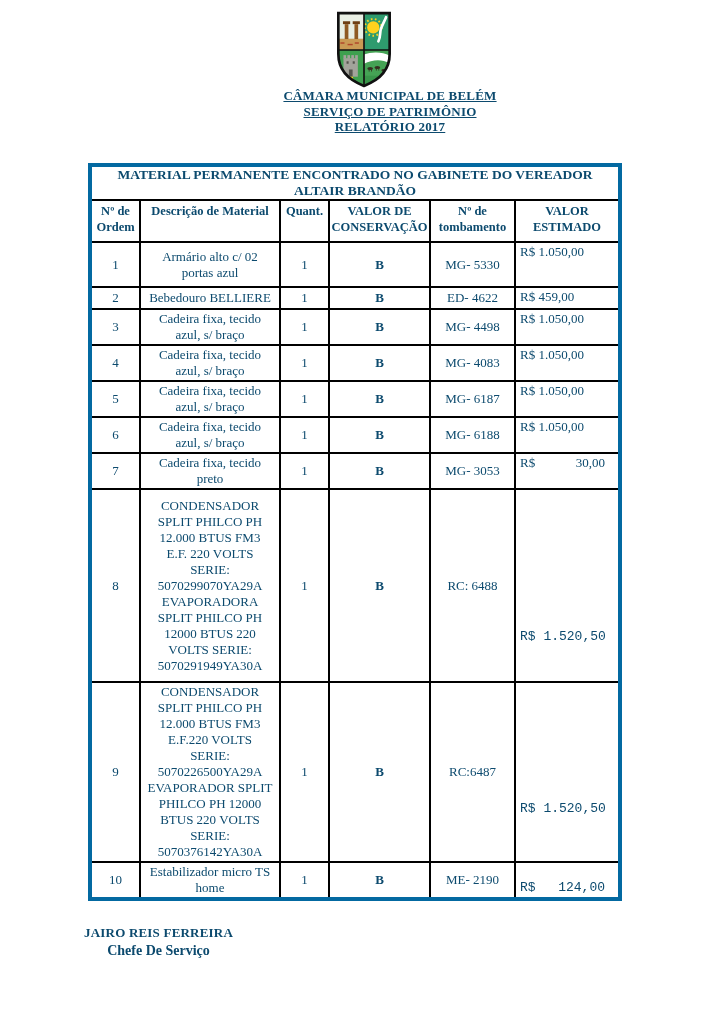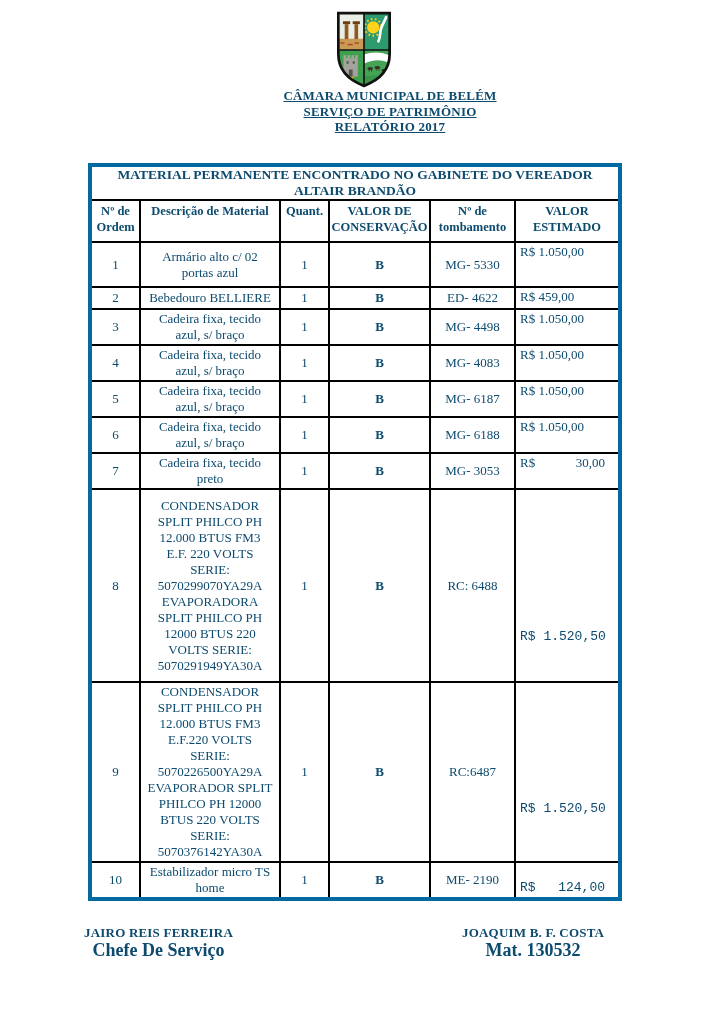--- a/index.html
+++ b/index.html
@@ -27,21 +27,21 @@
            padding:1px 2px;white-space:pre-line;}
   td.c-estado{font-weight:bold;}
   td.c-valor{text-align:left;padding:1px 3px 1px 4px;}
   td.c-valor.v-top{vertical-align:top;}
   td.c-valor.v-bottom{vertical-align:bottom;font-family:Liberation Mono, monospace;}
   .valor-split{display:flex;justify-content:space-between;padding-right:10px;}
 
   
   .sig{position:absolute;top:924px;text-align:center;font-weight:bold;}
   .sig .sig-name{font-size:13px;line-height:18px;letter-spacing:.2px;}
-  .sig .sig-sub{font-size:18px;line-height:17px;}
+  .sig .sig-sub{font-size:14px;line-height:17px;}
   .sig-left{left:84px;}
   .sig-right{left:462px;}
 </style>
 </head>
 <body>
 
 <div class="page">
 
   <svg class="crest" viewBox="0 0 54 76">
     <defs>
@@ -246,17 +246,13 @@
       <td class="c-tomb">ME- 2190</td>
       <td class="c-valor v-bottom"><div class="valor-split"><span>R$</span><span>124,00</span></div></td>
     </tr>
       </tbody>
   </table>
 
   <div class="sig sig-left">
     <div class="sig-name">JAIRO REIS FERREIRA</div>
     <div class="sig-sub">Chefe De Serviço</div>
   </div>
-  <div class="sig sig-right">
-    <div class="sig-name">JOAQUIM B. F. COSTA</div>
-    <div class="sig-sub">Mat. 130532</div>
-  </div>
 </div>
 
 </body></html>

